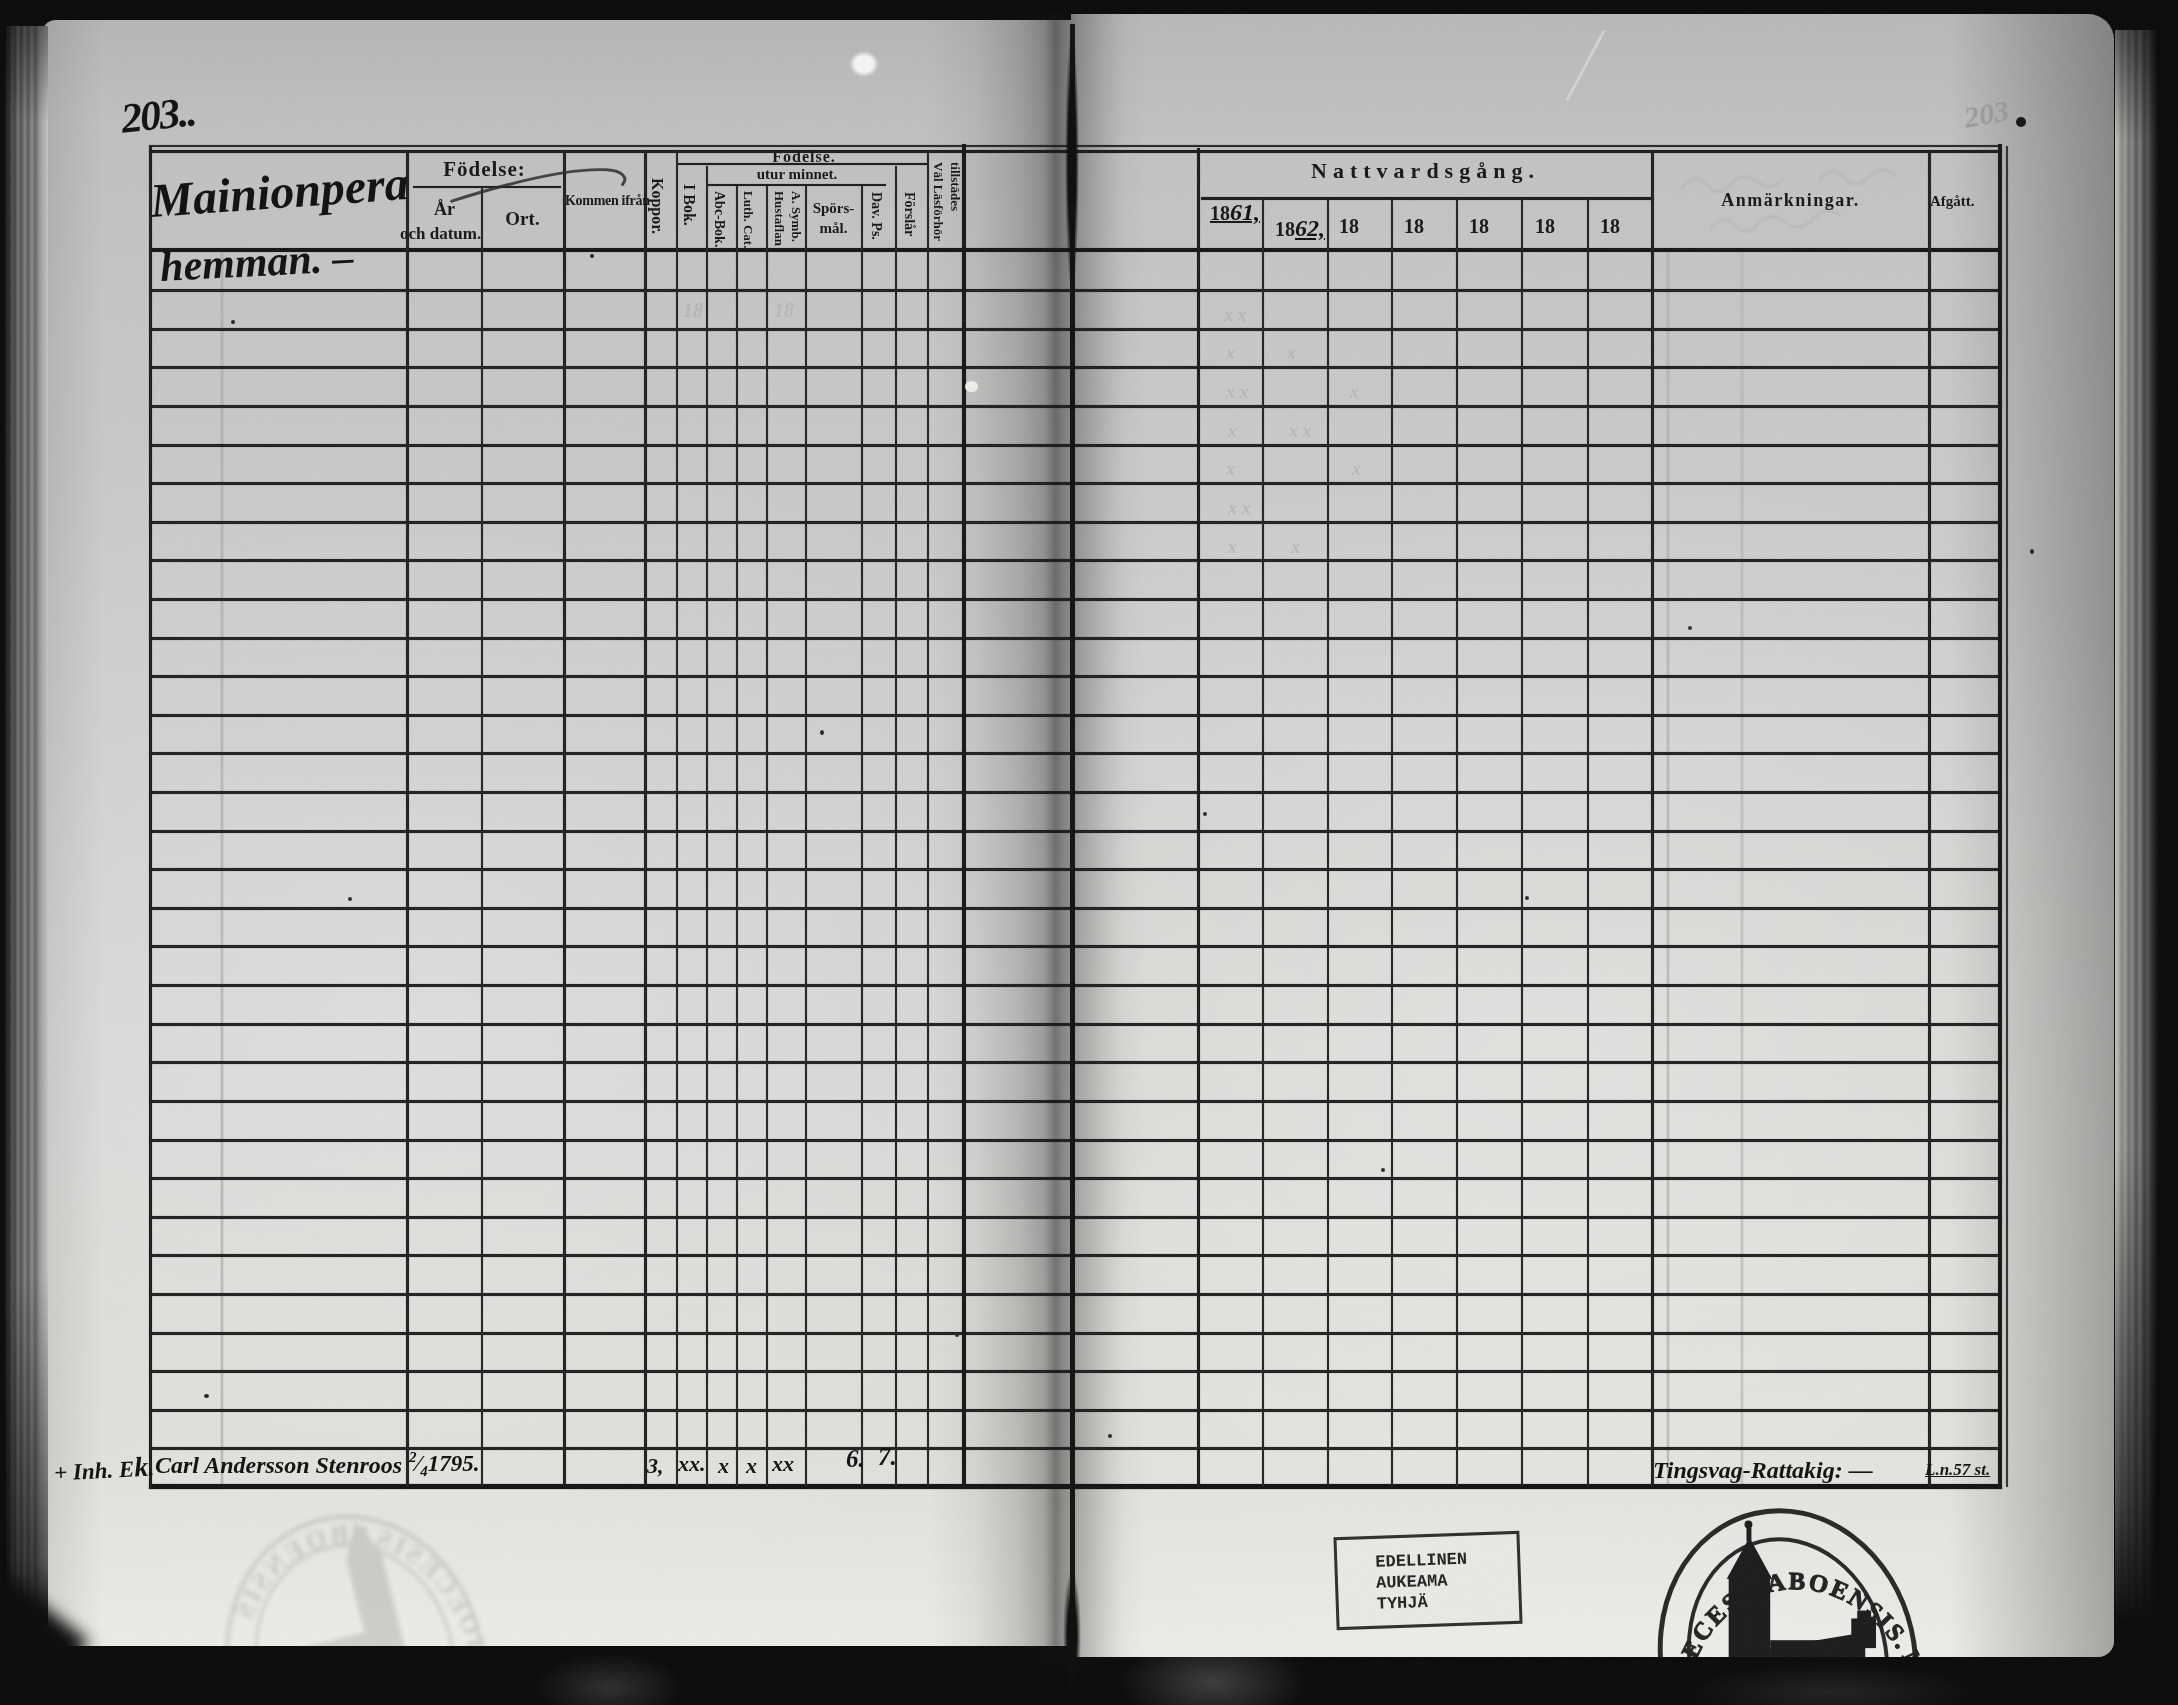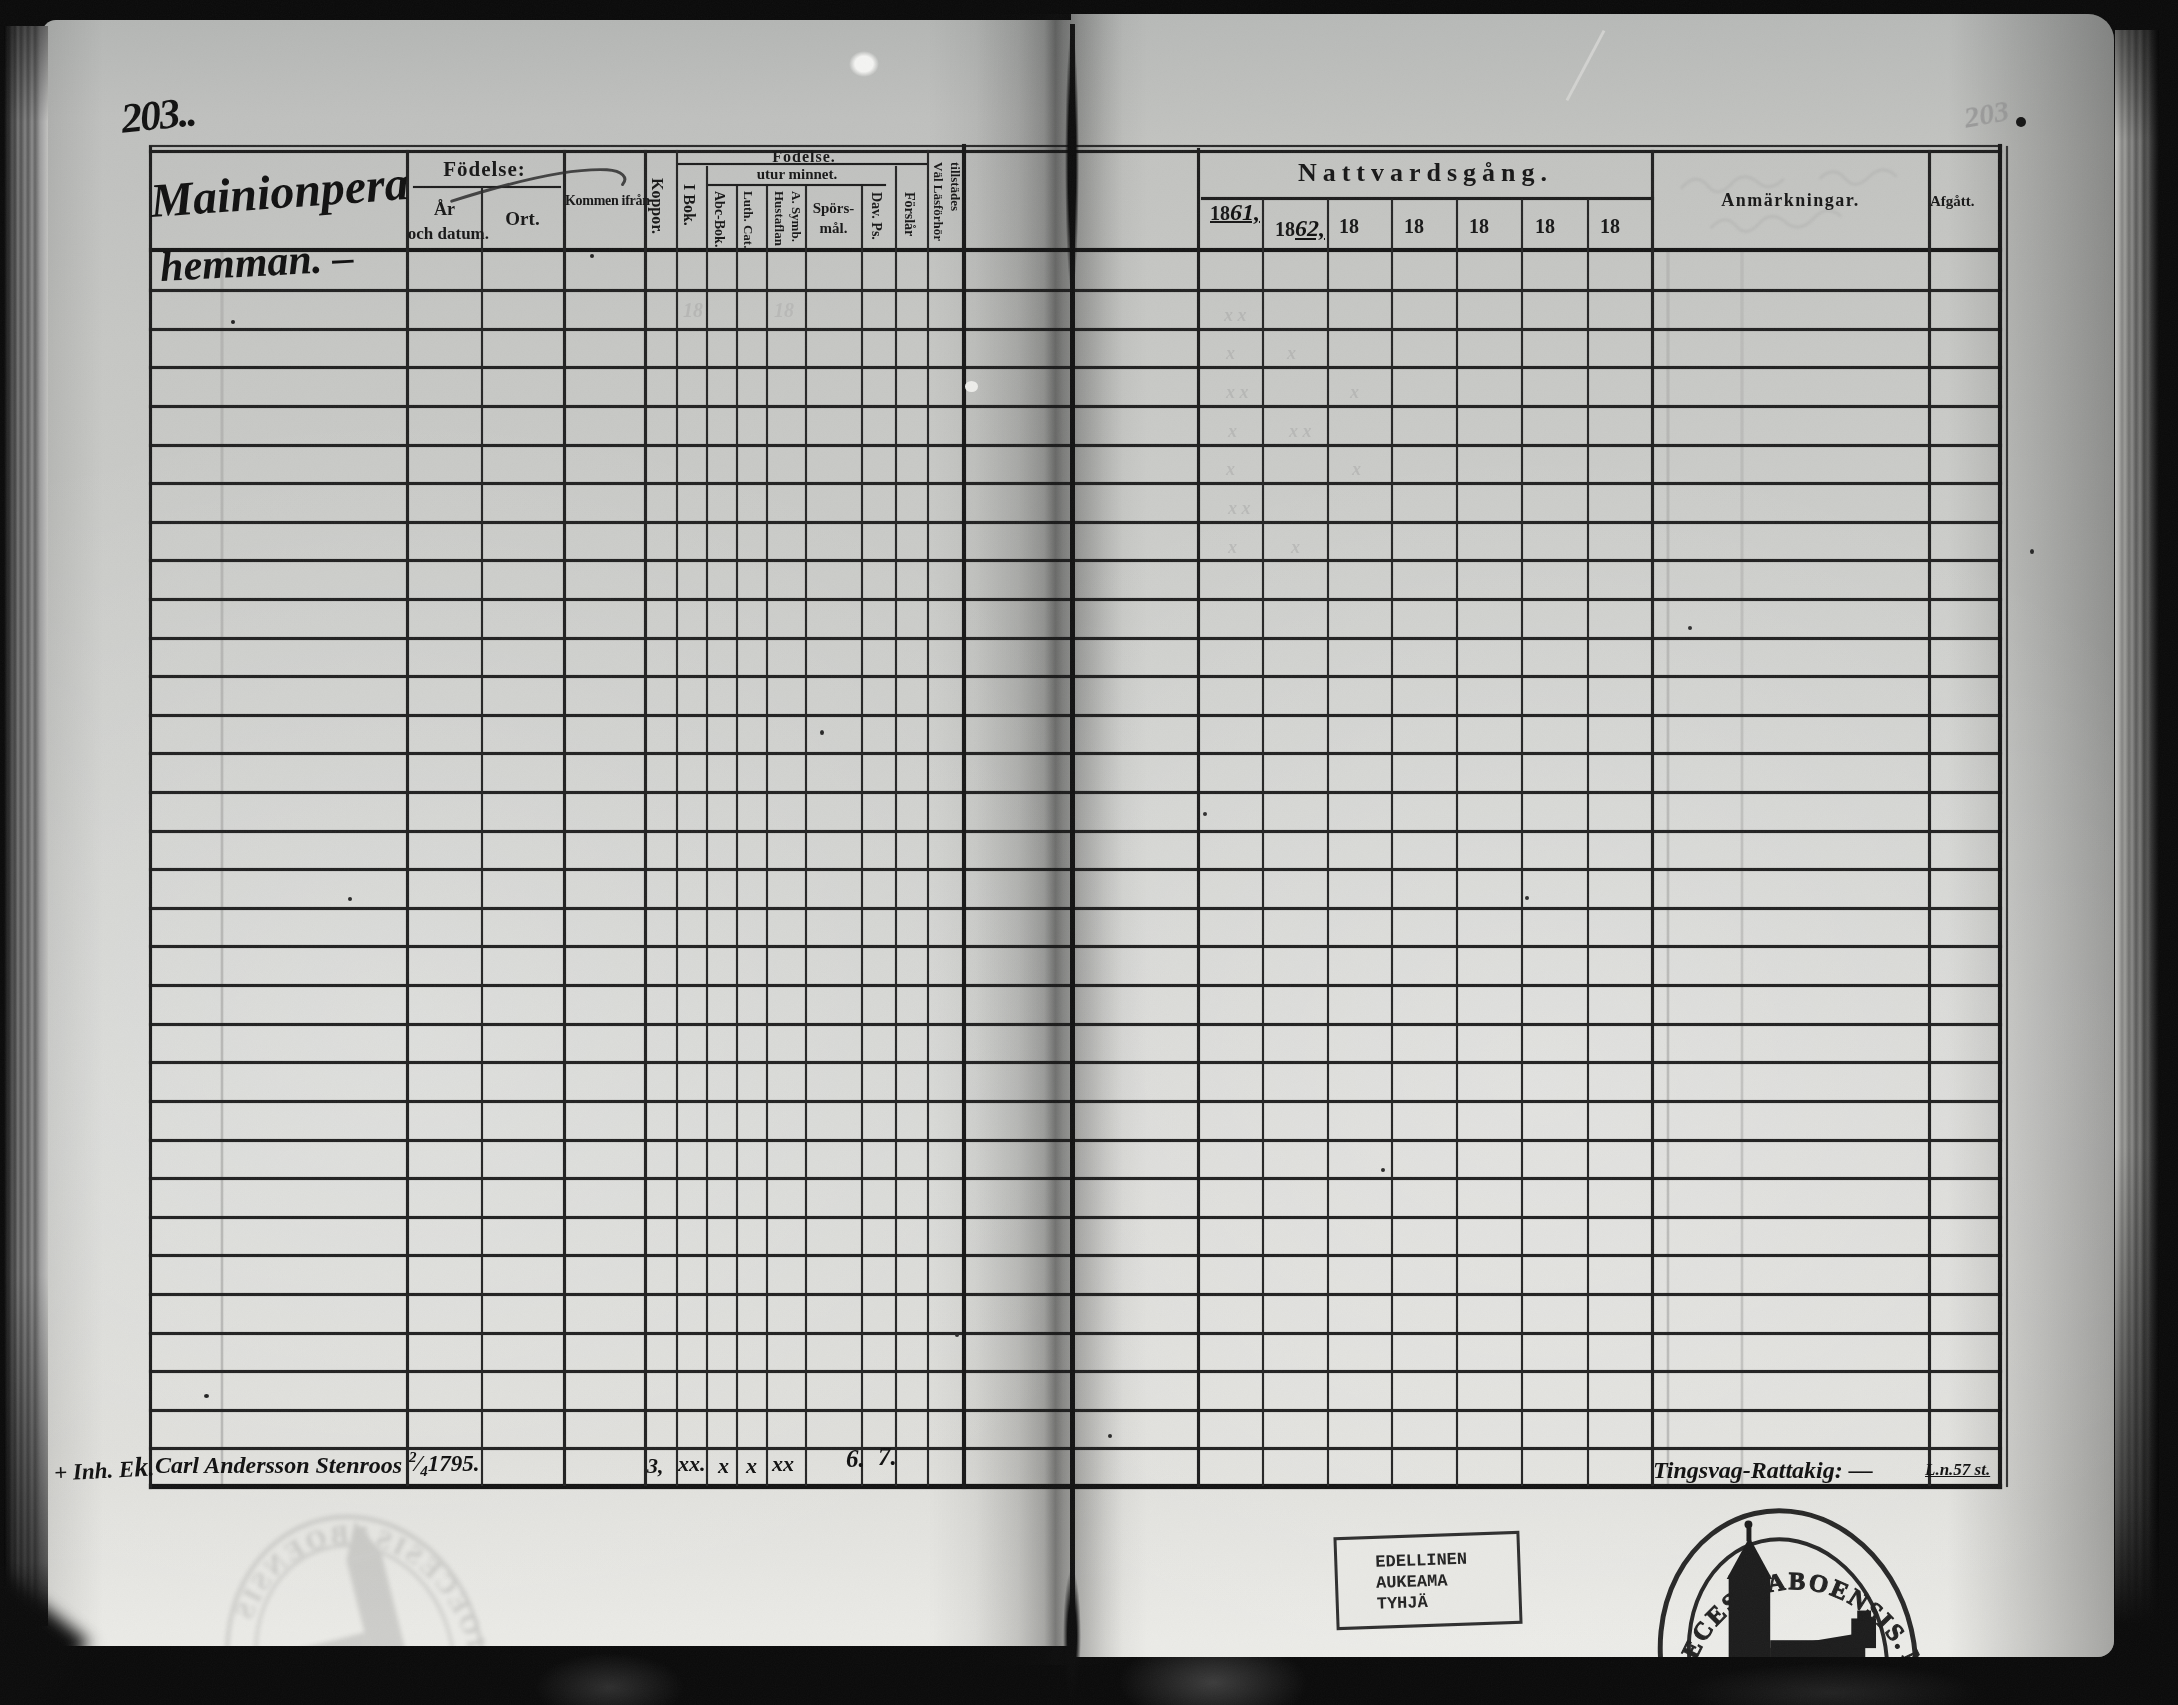--- a/index.html
+++ b/index.html
@@ -150,21 +150,21 @@
 
 <div style="position:absolute;left:975px;top:14px;width:173px;height:1651px;
   background:linear-gradient(90deg,rgba(18,18,18,0) 0,rgba(18,18,18,.08) 25%,rgba(18,18,18,.20) 40%,rgba(18,18,18,.44) 46.5%,rgba(18,18,18,.30) 51%,rgba(18,18,18,.14) 60%,rgba(18,18,18,.06) 75%,rgba(18,18,18,0) 100%);"></div>
 <div style="position:absolute;left:1070px;top:24px;width:5px;height:1634px;background:#131313;"></div>
 <div style="position:absolute;left:1065px;top:28px;width:14px;height:267px;border-radius:50%;background:radial-gradient(closest-side,#0d0d0d 55%,rgba(13,13,13,0));"></div>
 <div style="position:absolute;left:1063px;top:1569px;width:18px;height:134px;border-radius:50%;background:radial-gradient(closest-side,#0d0d0d 50%,rgba(13,13,13,0));"></div>
 
 <div class="t" style="left:410px;top:157px;width:149px;text-align:center;font-size:21px;letter-spacing:1px;">Födelse:</div>
 
 <div class="t" style="left:408px;top:199px;width:73px;text-align:center;font-size:18px;">År</div>
-<div class="t" style="left:400px;top:224px;width:89px;text-align:right;font-size:17px;">och datum.</div>
+<div class="t" style="left:400px;top:224px;width:89px;text-align:left;font-size:17px;">och datum.</div>
 
 <div class="t" style="left:482px;top:208px;width:81px;text-align:center;font-size:19px;">Ort.</div>
 
 <div class="t" style="left:565px;top:193px;width:79px;text-align:center;font-size:14px;letter-spacing:-0.3px;">Kommen ifrån</div>
 
 <div class="t" style="left:683px;top:148px;width:242px;text-align:center;font-size:16px;letter-spacing:1px;">Födelse.</div>
 
 <div class="t" style="left:709px;top:166px;width:176px;text-align:center;font-size:15px;">utur minnet.</div>
 
 <div class="vt" style="left:649px;top:178px;font-size:16px;">Koppor.</div>
@@ -179,21 +179,21 @@
 
 <div class="t" style="left:806px;top:200px;width:55px;text-align:center;font-size:15px;">Spörs-</div>
 <div class="t" style="left:806px;top:220px;width:55px;text-align:center;font-size:15px;">mål.</div>
 
 <div class="vt" style="left:869px;top:192px;font-size:14px;">Dav. Ps.</div>
 
 <div class="vt" style="left:902px;top:192px;font-size:14px;">Förslår</div>
 
 <div class="vt" style="left:929px;top:162px;font-size:13px;line-height:1.35;">tillstädes<br>Väl Läsförhör</div>
 
-<div class="t" style="left:1277px;top:158px;width:297px;text-align:center;font-size:26px;letter-spacing:6px;">Nattvardsgång.</div>
+<div class="t" style="left:1277px;top:158px;width:297px;text-align:center;font-size:22px;letter-spacing:6px;">Nattvardsgång.</div>
 
 <div class="t" style="left:1210px;top:199px;font-size:20px;text-decoration:underline;">18<span class="hw" style="position:static;font-size:24px;">61,</span></div>
 <div class="t" style="left:1275px;top:215px;font-size:20px;">18<span class="hw" style="position:static;font-size:24px;text-decoration:underline;">62,</span></div>
 <div class="t" style="left:1339px;top:215px;font-size:20px;">18</div>
 <div class="t" style="left:1404px;top:215px;font-size:20px;">18</div>
 <div class="t" style="left:1469px;top:215px;font-size:20px;">18</div>
 <div class="t" style="left:1535px;top:215px;font-size:20px;">18</div>
 <div class="t" style="left:1600px;top:215px;font-size:20px;">18</div>
 
 <div class="t" style="left:1655px;top:190px;width:271px;text-align:center;font-size:18px;letter-spacing:1.5px;">Anmärkningar.</div>

